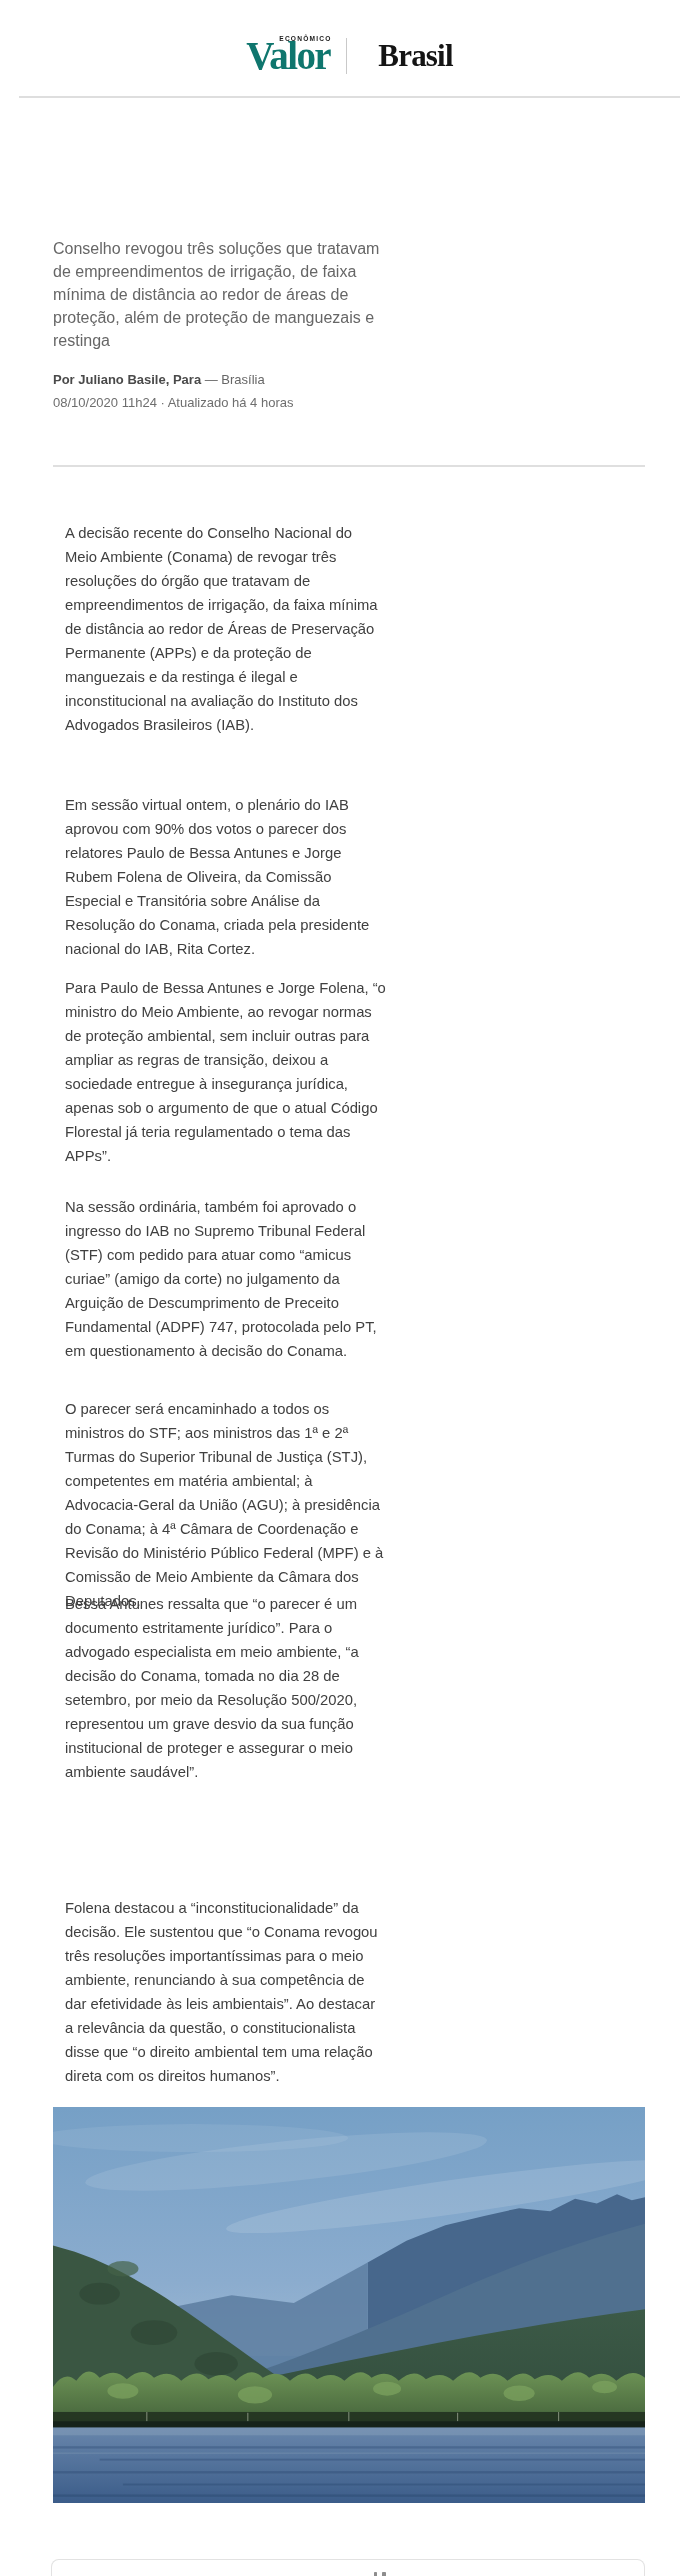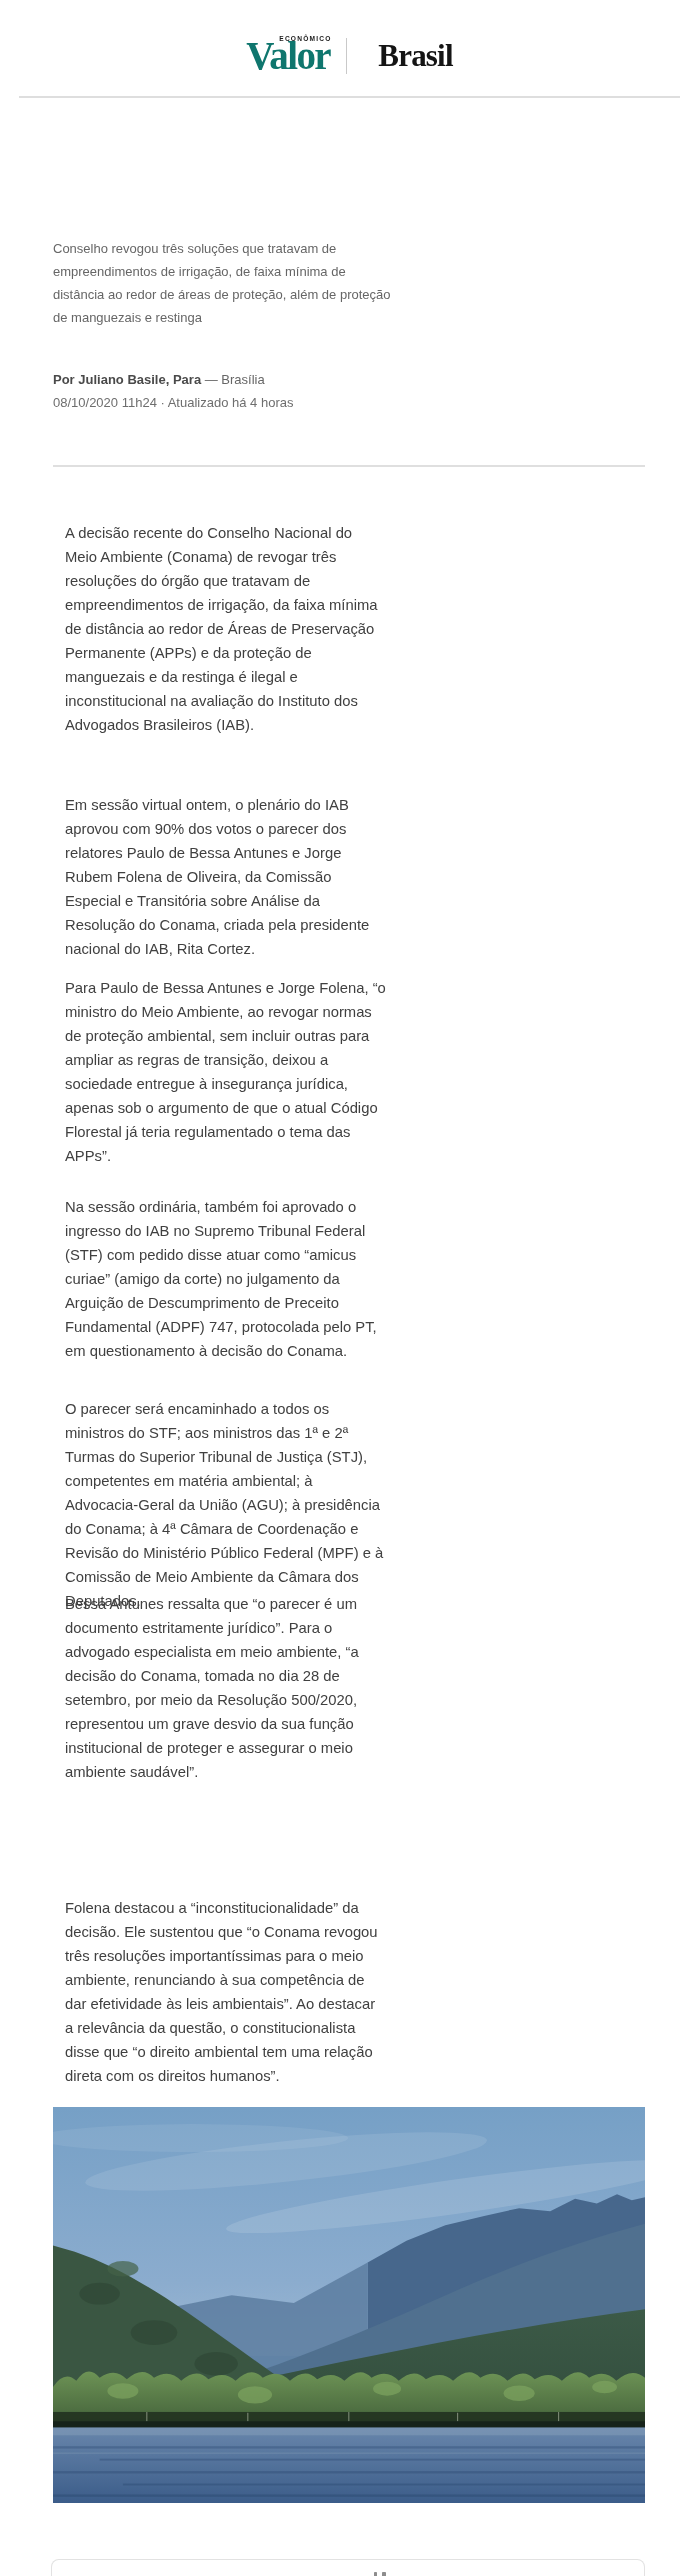--- a/index.html
+++ b/index.html
@@ -42,21 +42,21 @@
   }
 
   
   .article-title{
     position:absolute;top:117px;left:53px;width:357px;
     font-size:27px;font-weight:700;line-height:35px;
     color:#141414;letter-spacing:-0.4px;margin:0;
   }
   .article-deck{
     position:absolute;top:237px;left:53px;width:346px;
-    font-size:13px;line-height:23px;color:#666666;margin:0;
+    font-size:16px;line-height:23px;color:#666666;margin:0;
   }
   .byline{
     position:absolute;top:371px;left:53px;width:389px;
     font-size:13px;line-height:17px;color:#666666;
   }
   .byline .author{font-weight:700;color:#4a4a4a;}
   .publish-datetime{
     position:absolute;top:395px;left:53px;width:389px;
     font-size:13px;line-height:15.5px;color:#6e6e6e;
   }
@@ -117,21 +117,21 @@
   <p class="article-deck">Conselho revogou três soluções que tratavam de empreendimentos de irrigação, de faixa mínima de distância ao redor de áreas de proteção, além de proteção de manguezais e restinga</p>
 
   <div class="byline"><span class="author">Por Juliano Basile, Para</span><span> — Brasília</span></div>
   <div class="publish-datetime">08/10/2020 11h24 · Atualizado há 4 horas</div>
 
   <div class="article-rule"></div>
 
   <p class="para p1">A decisão recente do Conselho Nacional do Meio Ambiente (Conama) de revogar três resoluções do órgão que tratavam de empreendimentos de irrigação, da faixa mínima de distância ao redor de Áreas de Preservação Permanente (APPs) e da proteção de manguezais e da restinga é ilegal e inconstitucional na avaliação do Instituto dos Advogados Brasileiros (IAB).</p>
   <p class="para p2">Em sessão virtual ontem, o plenário do IAB aprovou com 90% dos votos o parecer dos relatores Paulo de Bessa Antunes e Jorge Rubem Folena de Oliveira, da Comissão Especial e Transitória sobre Análise da Resolução do Conama, criada pela presidente nacional do IAB, Rita Cortez.</p>
   <p class="para p3">Para Paulo de Bessa Antunes e Jorge Folena, “o ministro do Meio Ambiente, ao revogar normas de proteção ambiental, sem incluir outras para ampliar as regras de transição, deixou a sociedade entregue à insegurança jurídica, apenas sob o argumento de que o atual Código Florestal já teria regulamentado o tema das APPs”.</p>
-  <p class="para p4">Na sessão ordinária, também foi aprovado o ingresso do IAB no Supremo Tribunal Federal (STF) com pedido disse atuar como “amicus curiae” (amigo da corte) no julgamento da Arguição de Descumprimento de Preceito Fundamental (ADPF) 747, protocolada pelo PT, em questionamento à decisão do Conama.</p>
+  <p class="para p4">Na sessão ordinária, também foi aprovado o ingresso do IAB no Supremo Tribunal Federal (STF) com pedido para atuar como “amicus curiae” (amigo da corte) no julgamento da Arguição de Descumprimento de Preceito Fundamental (ADPF) 747, protocolada pelo PT, em questionamento à decisão do Conama.</p>
   <p class="para p5">O parecer será encaminhado a todos os ministros do STF; aos ministros das 1ª e 2ª Turmas do Superior Tribunal de Justiça (STJ), competentes em matéria ambiental; à Advocacia-Geral da União (AGU); à presidência do Conama; à 4ª Câmara de Coordenação e Revisão do Ministério Público Federal (MPF) e à Comissão de Meio Ambiente da Câmara dos Deputados.</p>
   <p class="para p6">Bessa Antunes ressalta que “o parecer é um documento estritamente jurídico”. Para o advogado especialista em meio ambiente, “a decisão do Conama, tomada no dia 28 de setembro, por meio da Resolução 500/2020, representou um grave desvio da sua função institucional de proteger e assegurar o meio ambiente saudável”.</p>
   <p class="para p7">Folena destacou a “inconstitucionalidade” da decisão. Ele sustentou que “o Conama revogou três resoluções importantíssimas para o meio ambiente, renunciando à sua competência de dar efetividade às leis ambientais”. Ao destacar a relevância da questão, o constitucionalista disse que “o direito ambiental tem uma relação direta com os direitos humanos”.</p>
 
   <figure class="article-photo">
     <svg viewBox="0 0 762 509" preserveAspectRatio="none">
       <defs>
         <linearGradient id="skyGrad" x1="0" y1="0" x2="0" y2="1">
           <stop offset="0" stop-color="#76a0c6"></stop>
           <stop offset="0.7" stop-color="#8bacce"></stop>

